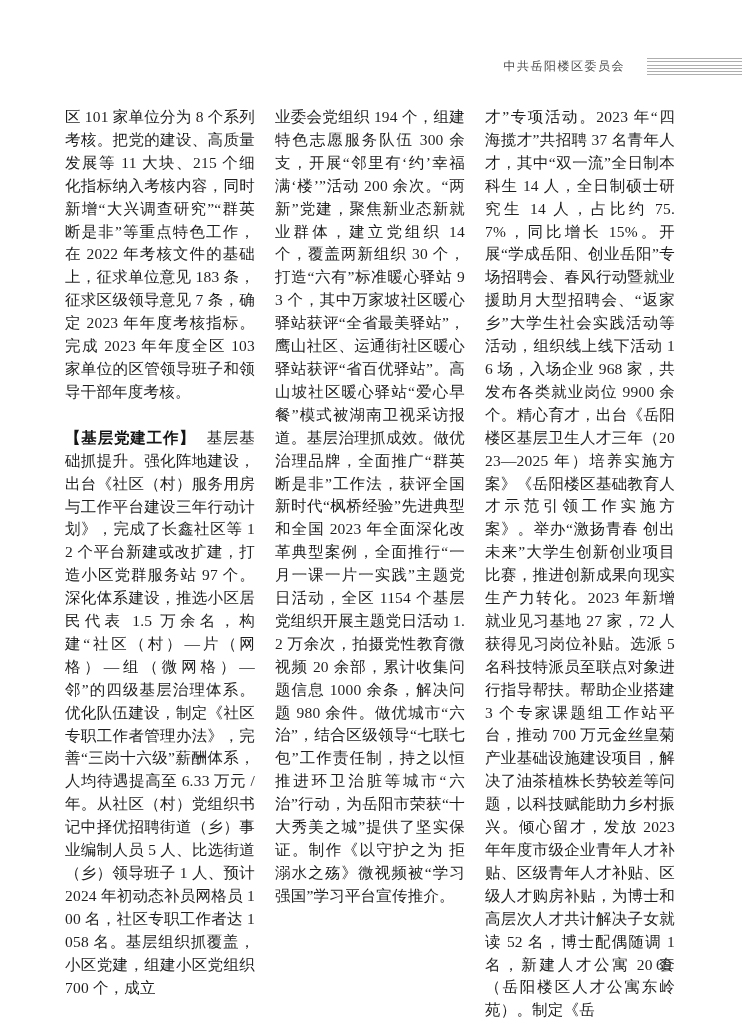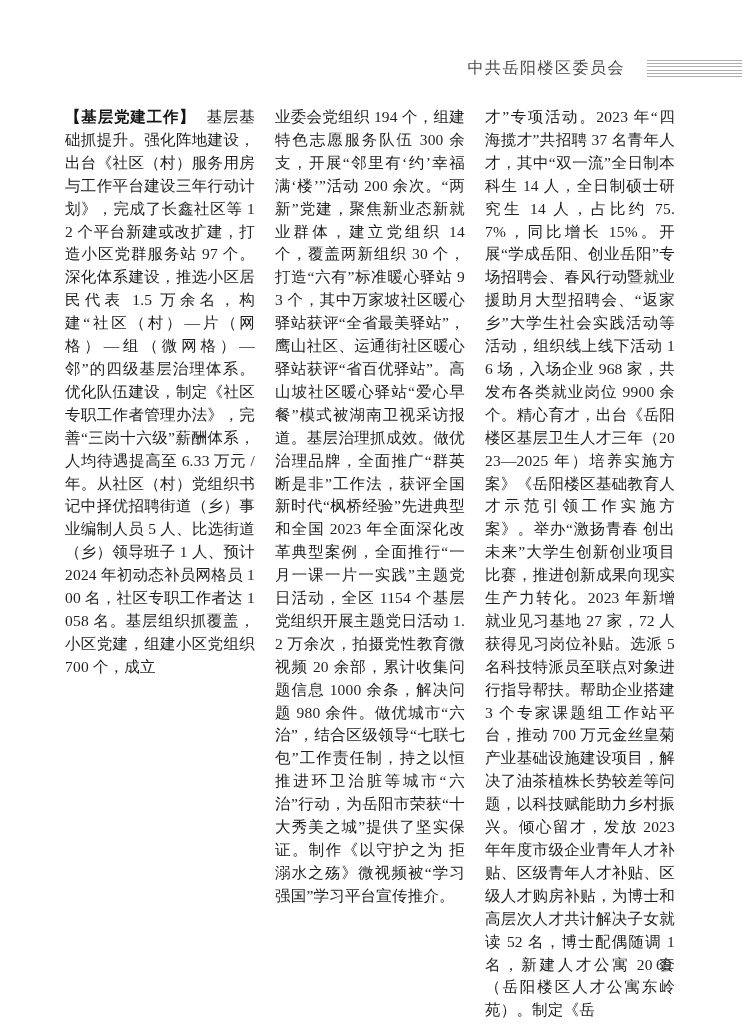--- a/index.html
+++ b/index.html
@@ -18,21 +18,21 @@
     top: 58px;
     left: 0;
     right: 8px;
     display: flex;
     justify-content: flex-end;
     align-items: center;
     gap: 22px;
   }
   .header-title {
     font-family: "Liberation Sans", "DejaVu Sans", sans-serif;
-    font-size: 16px;
+    font-size: 12px;
     color: #4a4a4a;
     letter-spacing: 1.5px;
   }
   .header-lines {
     display: flex;
     flex-direction: column;
     gap: 2.3px;
     width: 95px;
   }
   .header-lines .hline { height: 1px; background: #aeaeae; }
@@ -45,21 +45,21 @@
     gap: 20px;
   }
   .col { width: 190px; flex: 0 0 190px; }
   .para {
     font-size: 15.5px;
     line-height: 22.9px;
     text-align: justify;
     letter-spacing: 0.2px;
     word-break: break-all;
   }
-  .para + .para { margin-top: 41px; text-decoration: underline; }
+  .para + .para { margin-top: 23px; }
   .section-heading {
     font-family: "Liberation Sans", "DejaVu Sans", sans-serif;
     font-weight: 700;
     padding-right: 11px;
     color: #161616;
   }
   .page-number {
     position: absolute;
     top: 957px;
     right: 78px;
@@ -81,20 +81,21 @@
       <div class="hline"></div>
       <div class="hline"></div>
       <div class="hline"></div>
       <div class="hline"></div>
     </div>
   </div>
 
   <div class="content">
 
     <div class="col">
+      <p class="para"><span>区 101 家单位分为 8 个系列考核。把党的建设、高质量发展等 11 大块、215 个细化指标纳入考核内容，同时新增“大兴调查研究”“群英断是非”等重点特色工作，在 2022 年考核文件的基础上，征求单位意见 183 条，征求区级领导意见 7 条，确定 2023 年年度考核指标。完成 2023 年年度全区 103 家单位的区管领导班子和领导干部年度考核。</span></p>
       <p class="para"><span class="section-heading">【基层党建工作】</span><span>基层基础抓提升。强化阵地建设，出台《社区（村）服务用房与工作平台建设三年行动计划》，完成了长鑫社区等 12 个平台新建或改扩建，打造小区党群服务站 97 个。深化体系建设，推选小区居民代表 1.5 万余名，构建“社区（村）—片（网格）—组（微网格）—邻”的四级基层治理体系。优化队伍建设，制定《社区专职工作者管理办法》，完善“三岗十六级”薪酬体系，人均待遇提高至 6.33 万元 / 年。从社区（村）党组织书记中择优招聘街道（乡）事业编制人员 5 人、比选街道（乡）领导班子 1 人、预计 2024 年初动态补员网格员 100 名，社区专职工作者达 1058 名。基层组织抓覆盖，小区党建，组建小区党组织 700 个，成立</span></p>
     </div>
 
     <div class="col">
       <p class="para"><span>业委会党组织 194 个，组建特色志愿服务队伍 300 余支，开展“邻里有‘约’幸福满‘楼’”活动 200 余次。“两新”党建，聚焦新业态新就业群体，建立党组织 14 个，覆盖两新组织 30 个，打造“六有”标准暖心驿站 93 个，其中万家坡社区暖心驿站获评“全省最美驿站”，鹰山社区、运通街社区暖心驿站获评“省百优驿站”。高山坡社区暖心驿站“爱心早餐”模式被湖南卫视采访报道。基层治理抓成效。做优治理品牌，全面推广“群英断是非”工作法，获评全国新时代“枫桥经验”先进典型和全国 2023 年全面深化改革典型案例，全面推行“一月一课一片一实践”主题党日活动，全区 1154 个基层党组织开展主题党日活动 1.2 万余次，拍摄党性教育微视频 20 余部，累计收集问题信息 1000 余条，解决问题 980 余件。做优城市“六治”，结合区级领导“七联七包”工作责任制，持之以恒推进环卫治脏等城市“六治”行动，为岳阳市荣获“十大秀美之城”提供了坚实保证。制作《以守护之为 拒溺水之殇》微视频被“学习强国”学习平台宣传推介。</span></p>
     </div>
 
     <div class="col">
       <p class="para"><span>才”专项活动。2023 年“四海揽才”共招聘 37 名青年人才，其中“双一流”全日制本科生 14 人，全日制硕士研究生 14 人，占比约 75.7%，同比增长 15%。开展“学成岳阳、创业岳阳”专场招聘会、春风行动暨就业援助月大型招聘会、“返家乡”大学生社会实践活动等活动，组织线上线下活动 16 场，入场企业 968 家，共发布各类就业岗位 9900 余个。精心育才，出台《岳阳楼区基层卫生人才三年（2023—2025 年）培养实施方案》《岳阳楼区基础教育人才示范引领工作实施方案》。举办“激扬青春 创出未来”大学生创新创业项目比赛，推进创新成果向现实生产力转化。2023 年新增就业见习基地 27 家，72 人获得见习岗位补贴。选派 5 名科技特派员至联点对象进行指导帮扶。帮助企业搭建 3 个专家课题组工作站平台，推动 700 万元金丝皇菊产业基础设施建设项目，解决了油茶植株长势较差等问题，以科技赋能助力乡村振兴。倾心留才，发放 2023 年年度市级企业青年人才补贴、区级青年人才补贴、区级人才购房补贴，为博士和高层次人才共计解决子女就读 52 名，博士配偶随调 1 名，新建人才公寓 20 套（岳阳楼区人才公寓东岭苑）。制定《岳</span></p>
     </div>

